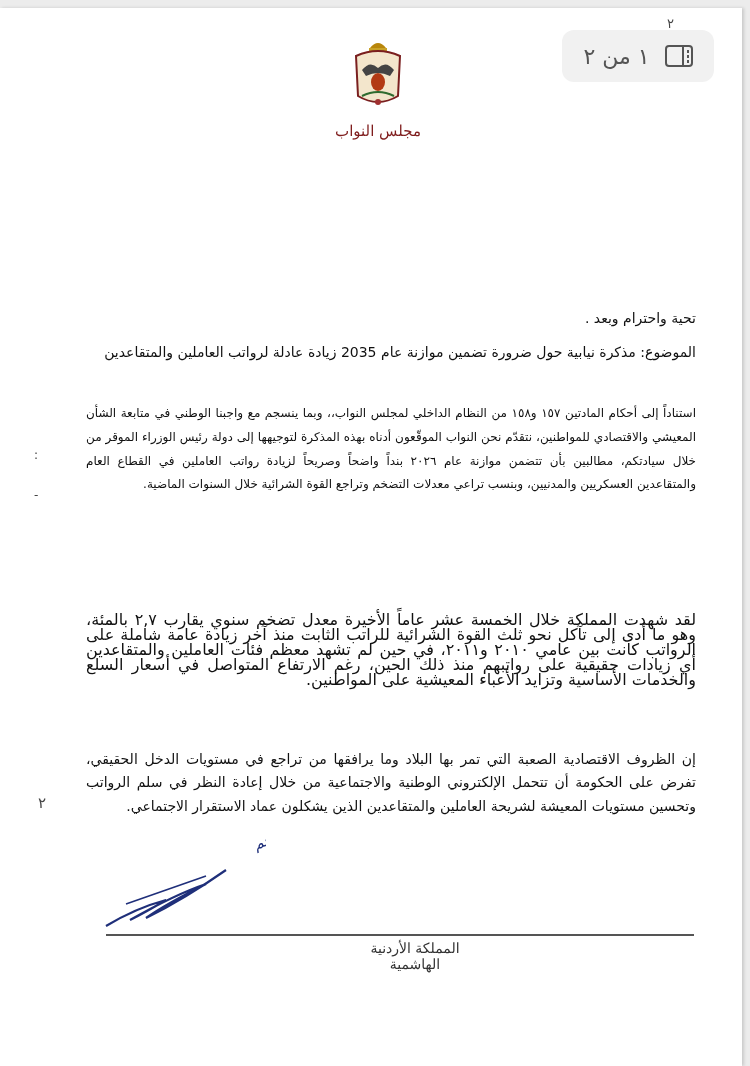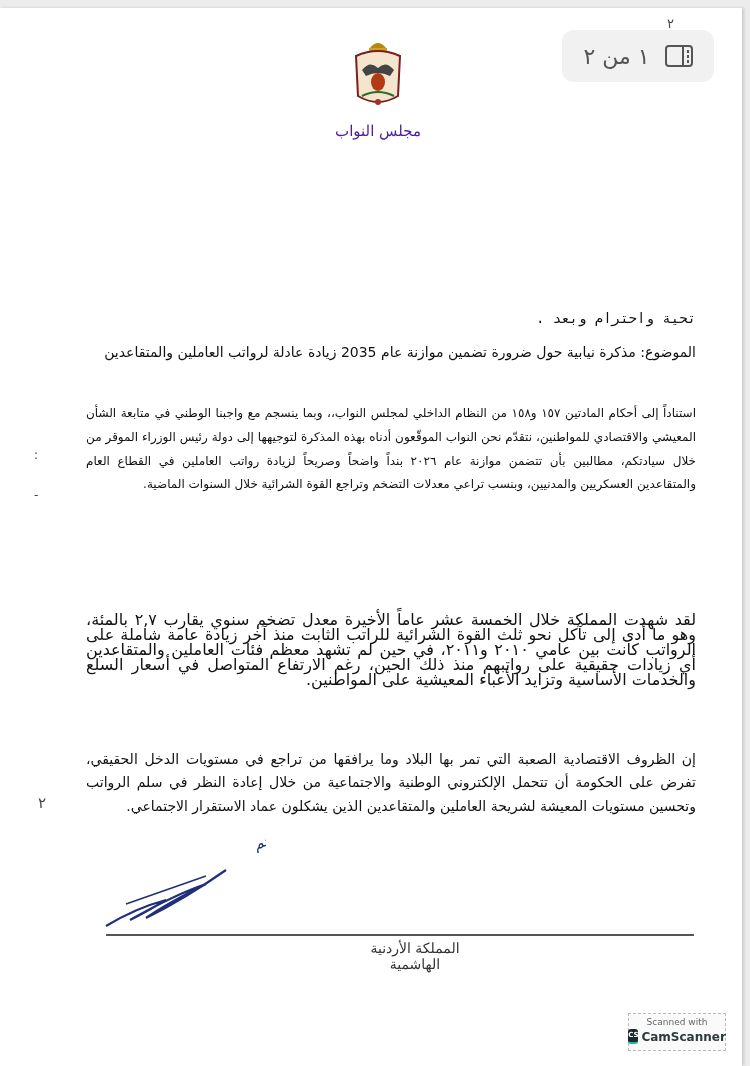--- a/index.html
+++ b/index.html
@@ -33,32 +33,32 @@
     background: radial-gradient(circle, #555 1.3px, transparent 1.5px) 0 0 / 4px 5px repeat-y;
   }
   .page-number-mark {
     position: absolute; left: 667px; top: 8px; font-size: 13px; color: #444;
   }
   .emblem {
     position: absolute; left: 348px; top: 28px; width: 60px; height: 80px;
   }
   .parliament-name {
     position: absolute; left: 330px; top: 114px; width: 96px; text-align: center;
-    font-family: "DejaVu Serif", serif; font-size: 15px; color: #4c1d95; direction: rtl;
+    font-family: "DejaVu Serif", serif; font-size: 15px; color: #7f1d1d; direction: rtl;
   }
   .doc {
     position: absolute; left: 86px; width: 610px; direction: rtl; text-align: justify;
     font-family: "DejaVu Sans", sans-serif; color: #111;
   }
   .title {
     position: absolute; left: 200px; top: 228px; width: 360px; text-align: center;
     direction: rtl; font-size: 19px; font-weight: bold; color: #111;
     font-family: "DejaVu Sans", sans-serif;
   }
-  .greeting { top: 302px; font-size: 14px; font-family: Liberation Mono, monospace; }
+  .greeting { top: 302px; font-size: 14px; }
   .subject { top: 333px; font-size: 14px; line-height: 22px; }
   .para1 { top: 394px; font-size: 12px; line-height: 23.8px; }
   .para2 { top: 604px; font-size: 16px; line-height: 15px; }
   .para3 { top: 740px; font-size: 14px; line-height: 23.4px; }
   .margin-mark { position: absolute; color: #444; font-size: 12px; }
   .signature { position: absolute; left: 66px; top: 800px; width: 200px; height: 130px; }
   .footer-line { position: absolute; left: 106px; top: 926px; width: 588px; height: 1.5px; background: #555; }
   .footer-caption {
     position: absolute; left: 360px; top: 932px; width: 110px; text-align: center;
     font-family: "DejaVu Serif", serif; font-size: 14px; color: #333; direction: rtl;
@@ -111,27 +111,20 @@
 
   <svg class="signature" viewBox="0 0 200 130">
     <text x="190" y="42" font-size="15" fill="#1f2f7a" font-family="DejaVu Serif, serif" font-style="italic" transform="rotate(-22 190 42)" text-anchor="end" direction="rtl">النائب المحامي محمد بني ملحم</text>
     <path d="M40 118 Q70 100 100 92 Q80 104 64 112 Q110 86 140 76 Q100 96 80 110 Q120 90 160 62" stroke="#1f2f7a" stroke-width="2.2" fill="none"></path>
     <path d="M60 96 L140 68" stroke="#1f2f7a" stroke-width="1.6" fill="none"></path>
   </svg>
 
   <div class="footer-line"></div>
   <div class="footer-caption">المملكة الأردنية الهاشمية</div>
 
-  <div class="camscanner">
-    <div class="cs-top">Scanned with</div>
-    <div class="cs-brand">
-      <span class="cs-logo">CS</span>
-      <span class="cs-name">CamScanner</span>
-    </div>
-  </div>
 </div>
 
 <div class="page-indicator">
   <span class="panel-icon">
       <span class="dots"></span>
     </span>
   <span>١ من ٢</span>
 </div>
 
 </body></html>

